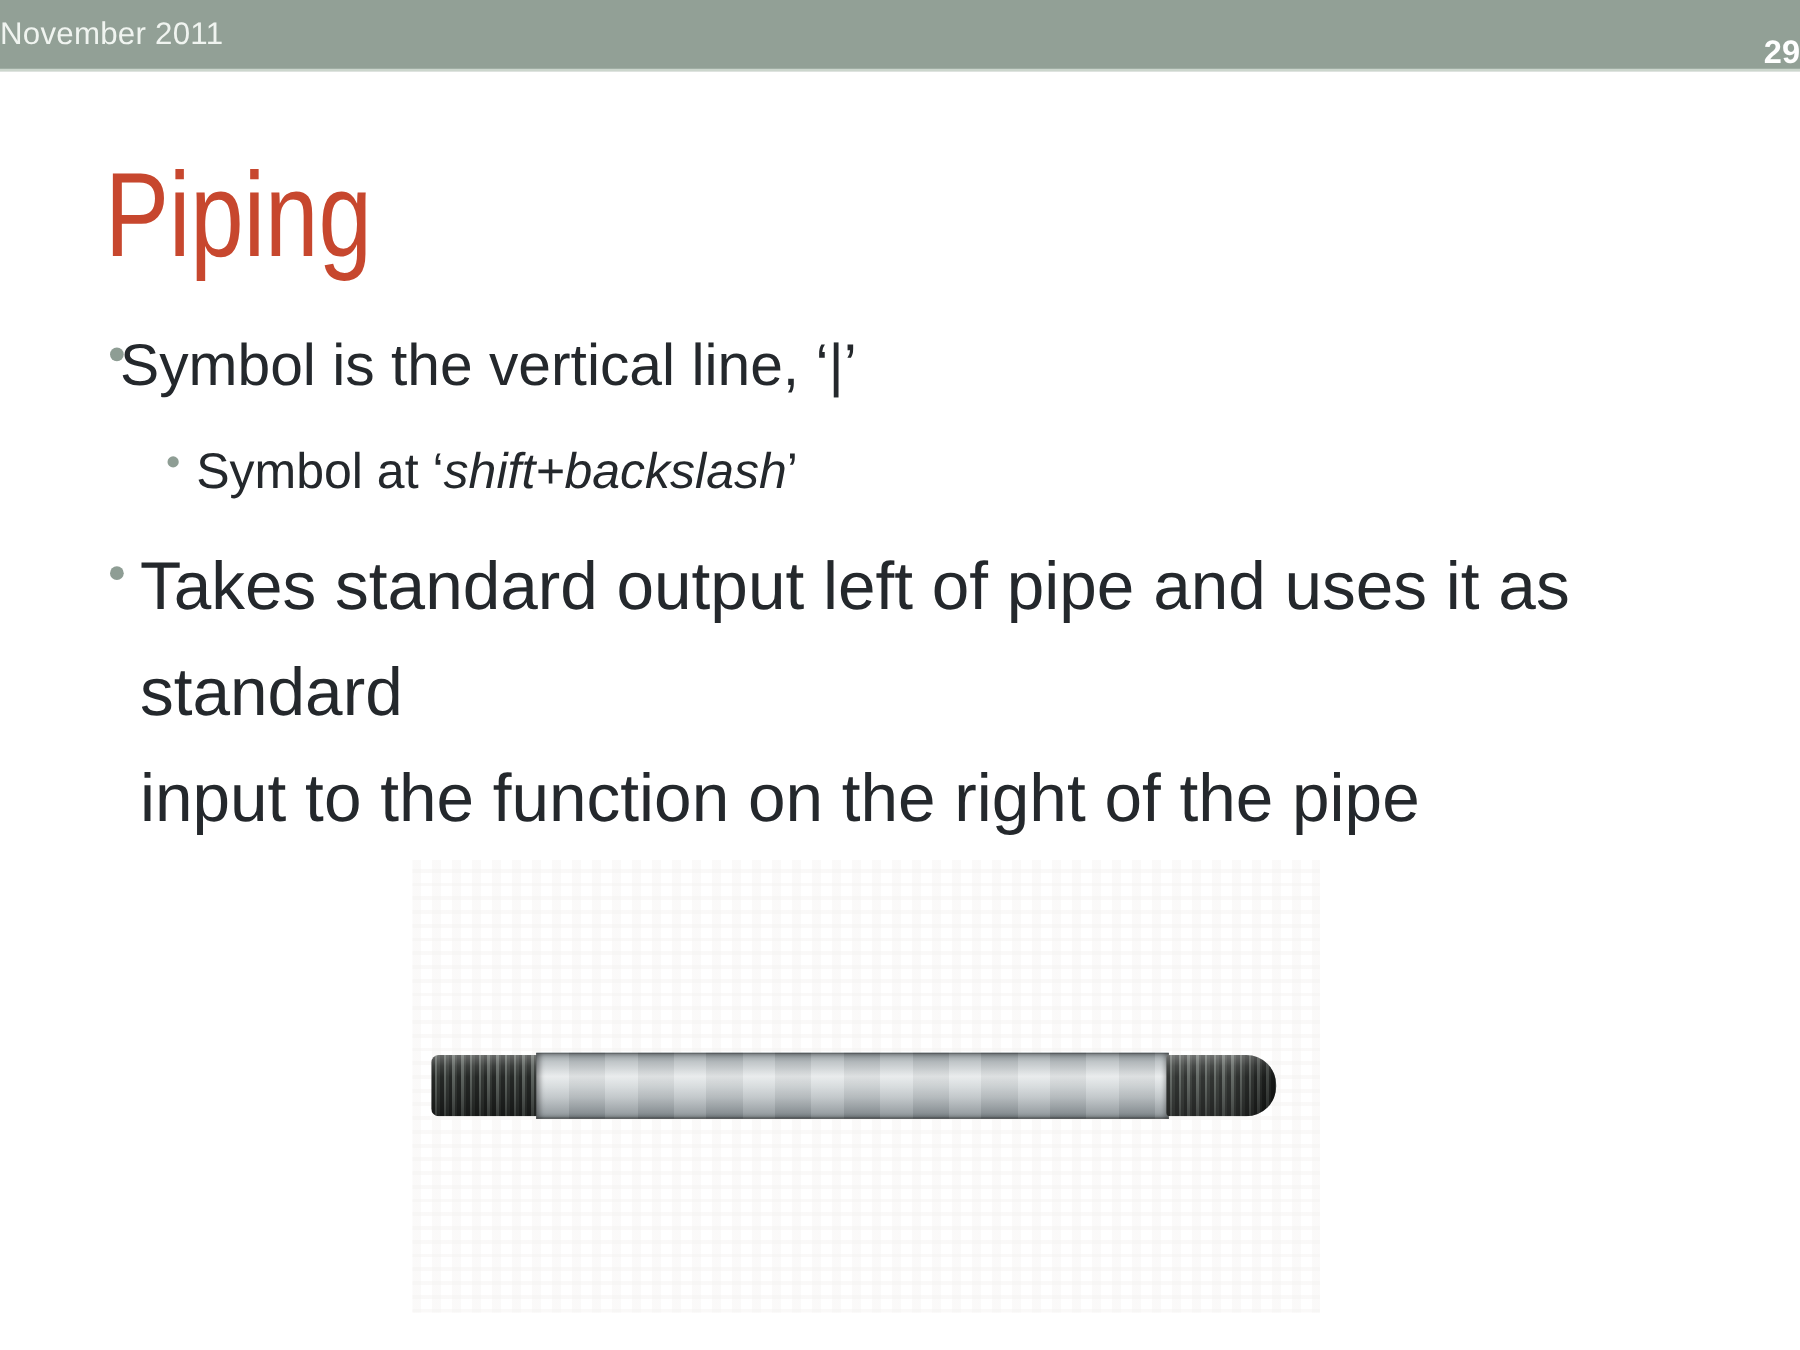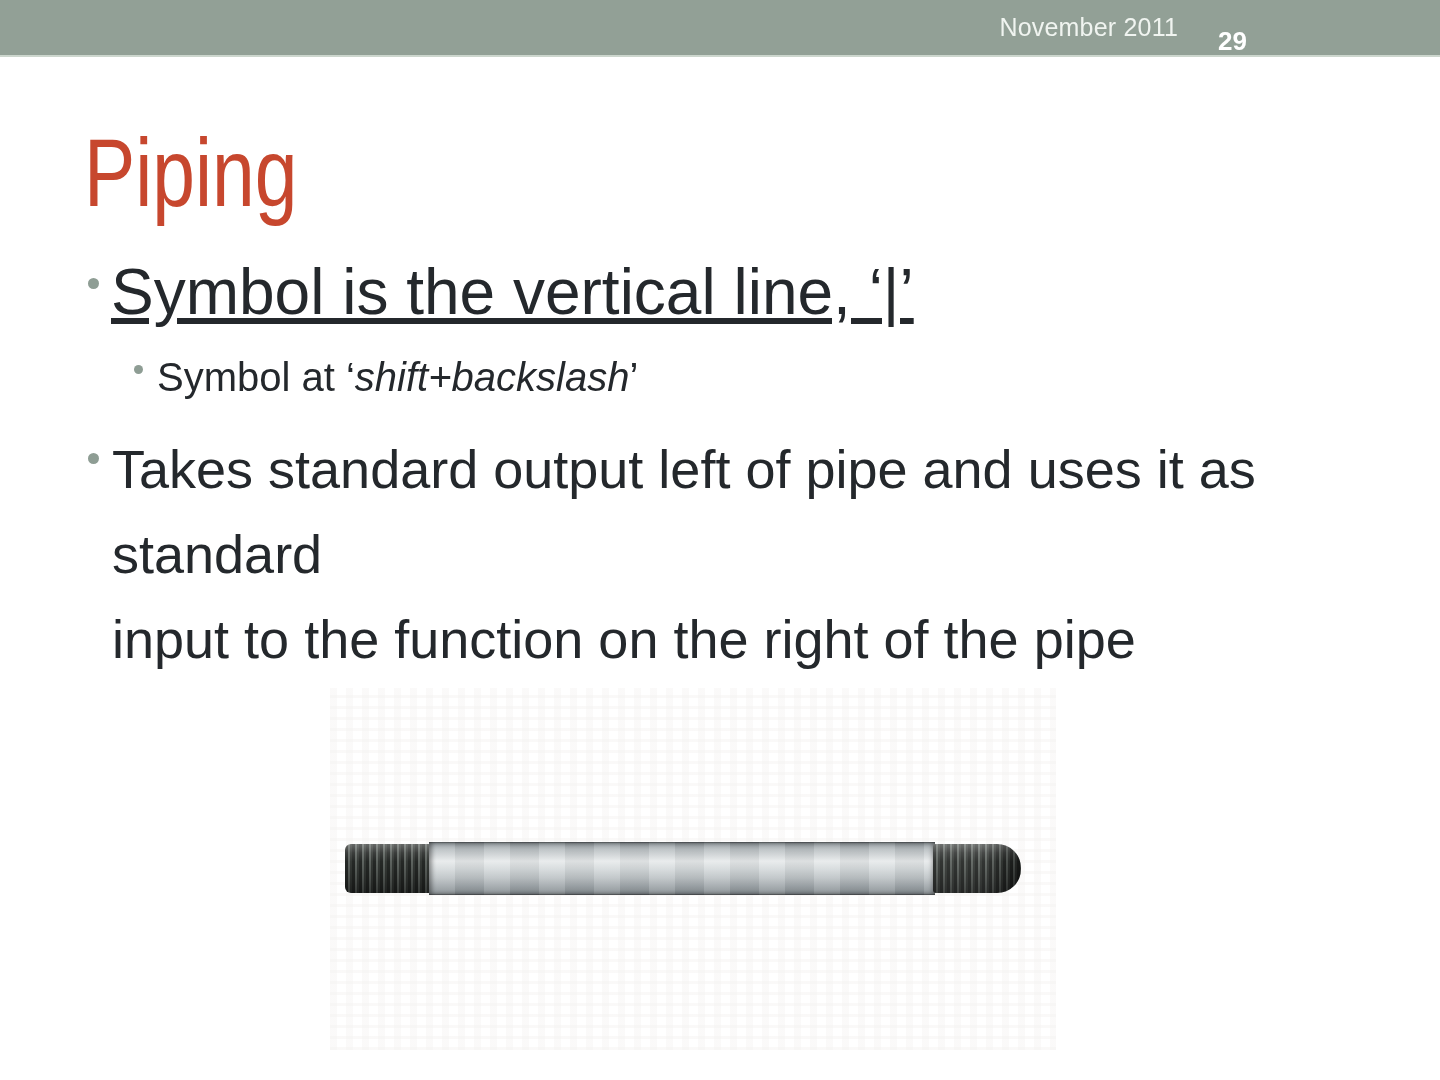--- a/index.html
+++ b/index.html
@@ -8,22 +8,22 @@
   }
   *{margin:0;padding:0;box-sizing:border-box;}
   html,body{width:1440px;height:1080px;background:#ffffff;overflow:hidden;}
   body{font-family:"Liberation Sans", sans-serif;color:var(--text);}
   .slide{position:relative;width:1440px;height:1080px;background:#ffffff;}
 
   
   .topbar{
     position:absolute;left:0;top:0;width:1440px;height:57px;
     background:var(--bar);border-bottom:2px solid var(--bar-edge);
-    display:flex;align-items:center;justify-content:flex-end;
-    gap:40px;padding-right:193px;
+    display:flex;align-items:center;justify-content:space-between;
+    gap:40px;
   }
   .topbar .date{font-size:25px;color:var(--bar-text);letter-spacing:.2px;}
   .topbar .pagenum{font-size:26px;font-weight:bold;color:#ffffff;margin-top:28px;}
 
   
   .title{
     position:absolute;left:84px;top:125px;
     font-size:96px;line-height:96px;font-weight:400;color:var(--title);
     transform:scaleX(.8);transform-origin:left center;white-space:nowrap;
     letter-spacing:0;
@@ -31,21 +31,21 @@
 
   
   .dot{position:absolute;border-radius:50%;background:var(--dot);}
   .dot.l1{width:11px;height:11px;}
   .dot.l2{width:9px;height:9px;}
   .dot.b1{left:88px;top:278px;}
   .dot.sub{left:134px;top:365px;}
   .dot.b2{left:88px;top:453px;}
 
   .bullet{position:absolute;color:var(--text);}
-  .bullet.b1{left:111px;top:266px;font-size:64px;line-height:52px;white-space:nowrap;text-decoration:underline;}
+  .bullet.b1{left:96px;top:266px;font-size:47px;line-height:52px;white-space:nowrap;}
   .bullet.sub{left:157px;top:354px;font-size:40px;line-height:46px;white-space:nowrap;}
   .bullet.sub .it{font-style:italic;}
   .bullet.b2{left:112px;top:427px;font-size:54px;line-height:85px;white-space:pre-line;width:1270px;}
 
   
   .photo{position:absolute;left:330px;top:688px;width:726px;height:362px;}
   .photo-noise{
     position:absolute;inset:0;
     background-image:
       repeating-linear-gradient(0deg, rgba(233,229,226,.55) 0 3px, rgba(255,255,255,0) 3px 11px),

